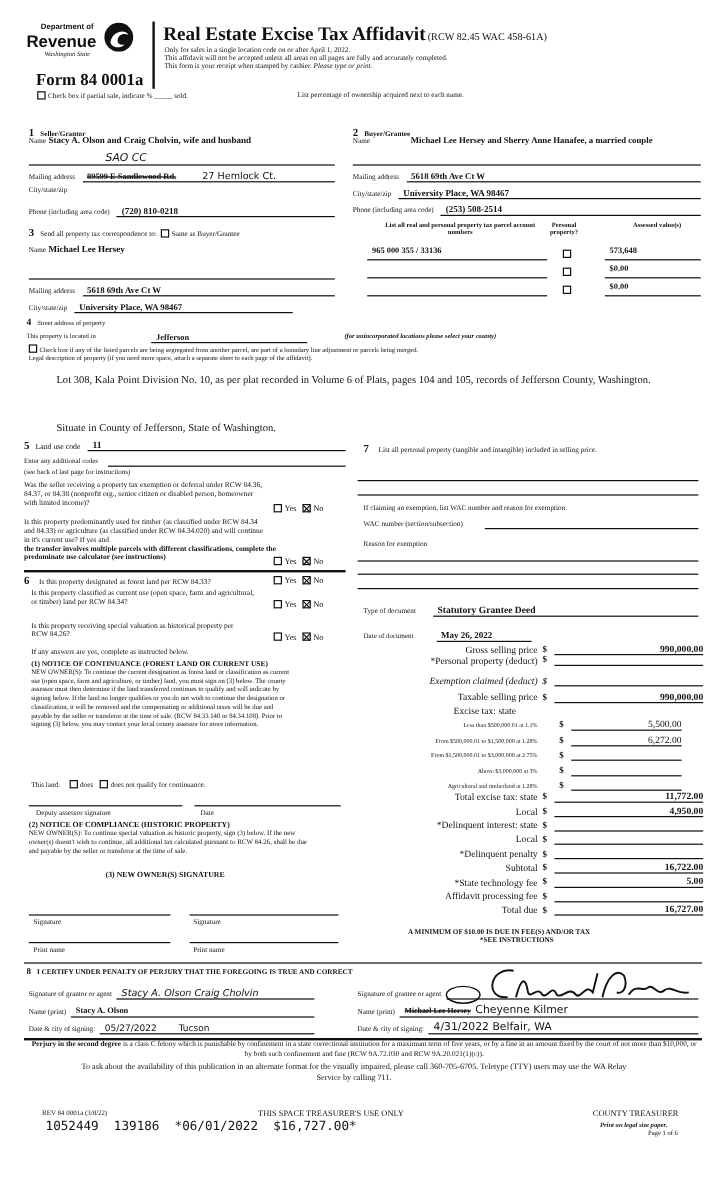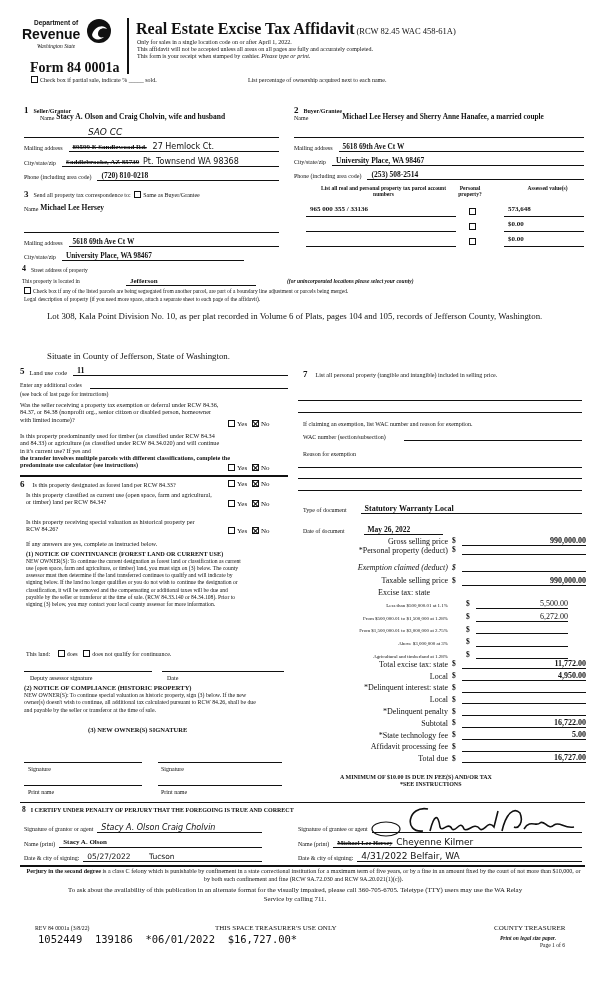--- a/index.html
+++ b/index.html
@@ -54,39 +54,35 @@
   <span class="i">Please type or print.</span>
 </div>
 <div class="abs" style="left:31px;top:76px;font-size:6px;white-space:nowrap;">
   <span class="cb"></span><span>Check box if partial sale, indicate % _____ sold.</span>
 </div>
 <div class="abs" style="left:248px;top:77px;font-size:6px;white-space:nowrap;">List percentage of ownership acquired next to each name.</div>
 
 <div class="abs" style="left:24px;top:105px;white-space:nowrap;">
   <span class="sec-num">1</span><span class="b" style="font-size:6px;">Seller/Grantor</span>
 </div>
-<div class="row" style="left:40px;top:113px;width:255px;text-align:right;">
+<div class="row" style="left:24px;top:113px;width:255px;text-align:right;">
   <span style="font-size:6px;margin-right:2px;">Name</span>
   <span class="fill" style="font-size:7.5px;">Stacy A. Olson and Craig Cholvin, wife and husband</span>
 </div>
 <div class="abs line" style="left:24px;top:137px;width:255px;"></div>
 <div class="abs hand" style="left:88px;top:127px;font-size:9px;font-style:italic;">SAO  CC</div>
 <div class="row" style="left:24px;top:141px;width:255px;">
   <span class="lbl" style="font-size:6px;">Mailing address</span>
   <span class="val">
     <span class="b strike" style="font-size:7px;">89599 E Sandlewood Rd.</span>
-    <span class="hand" style="font-size:8px;margin-left:4px;">27 Hemlock Ct.</span>
+    <span class="hand" style="font-size:8px;margin-left:20px;">27 Hemlock Ct.</span>
   </span>
 </div>
 <div class="row" style="left:24px;top:156px;width:255px;">
   <span class="lbl" style="font-size:6px;">City/state/zip</span>
-  <span class="val">
-    <span class="b strike" style="font-size:7px;">Saddlebrooke, AZ 85739</span>
-    <span class="hand" style="font-size:8px;margin-left:2px;">Pt. Townsend WA 98368</span>
-  </span>
 </div>
 <div class="row" style="left:24px;top:170px;width:255px;">
   <span class="lbl" style="font-size:6px;">Phone (including area code)</span>
   <span class="val fill" style="font-size:7.5px;">(720) 810-0218</span>
 </div>
 
 <div class="abs" style="left:294px;top:105px;white-space:nowrap;">
   <span class="sec-num">2</span><span class="b" style="font-size:6px;">Buyer/Grantee</span>
 </div>
 <div class="row" style="left:294px;top:113px;width:290px;">
@@ -235,21 +231,21 @@
 <div class="row" style="left:303px;top:430px;width:279px;">
   <span class="lbl" style="font-size:6px;margin-right:18px;">WAC number (section/subsection)</span>
   <span class="val" style="border-bottom-width:1.5px;"></span>
 </div>
 <div class="abs" style="left:303px;top:451px;font-size:6px;white-space:nowrap;">Reason for exemption</div>
 <div class="abs line" style="left:298px;top:467px;width:284px;border-bottom-width:1.5px;"></div>
 <div class="abs line" style="left:298px;top:478px;width:284px;border-bottom-width:1.5px;"></div>
 <div class="abs line" style="left:298px;top:490px;width:284px;border-bottom-width:1.5px;"></div>
 <div class="row" style="left:303px;top:503px;width:279px;">
   <span class="lbl" style="font-size:6px;margin-right:14px;">Type of document</span>
-  <span class="val fill" style="font-size:8px;border-bottom-width:1.5px;">Statutory Warranty Local</span>
+  <span class="val fill" style="font-size:8px;border-bottom-width:1.5px;">Statutory Grantee Deed</span>
 </div>
 <div class="row" style="left:303px;top:524px;width:140px;">
   <span class="lbl" style="font-size:5.8px;margin-right:19px;">Date of document</span>
   <span class="val fill" style="font-size:7.5px;border-bottom-width:1.5px;">May 26, 2022</span>
 </div>
 
 <div id="tax-main">
     <div class="money-row" style="left: 300px; top: 535px;">
       <span class="mlbl" style="width: 148px;">Gross selling price</span>
       <span class="dollar">$</span>

